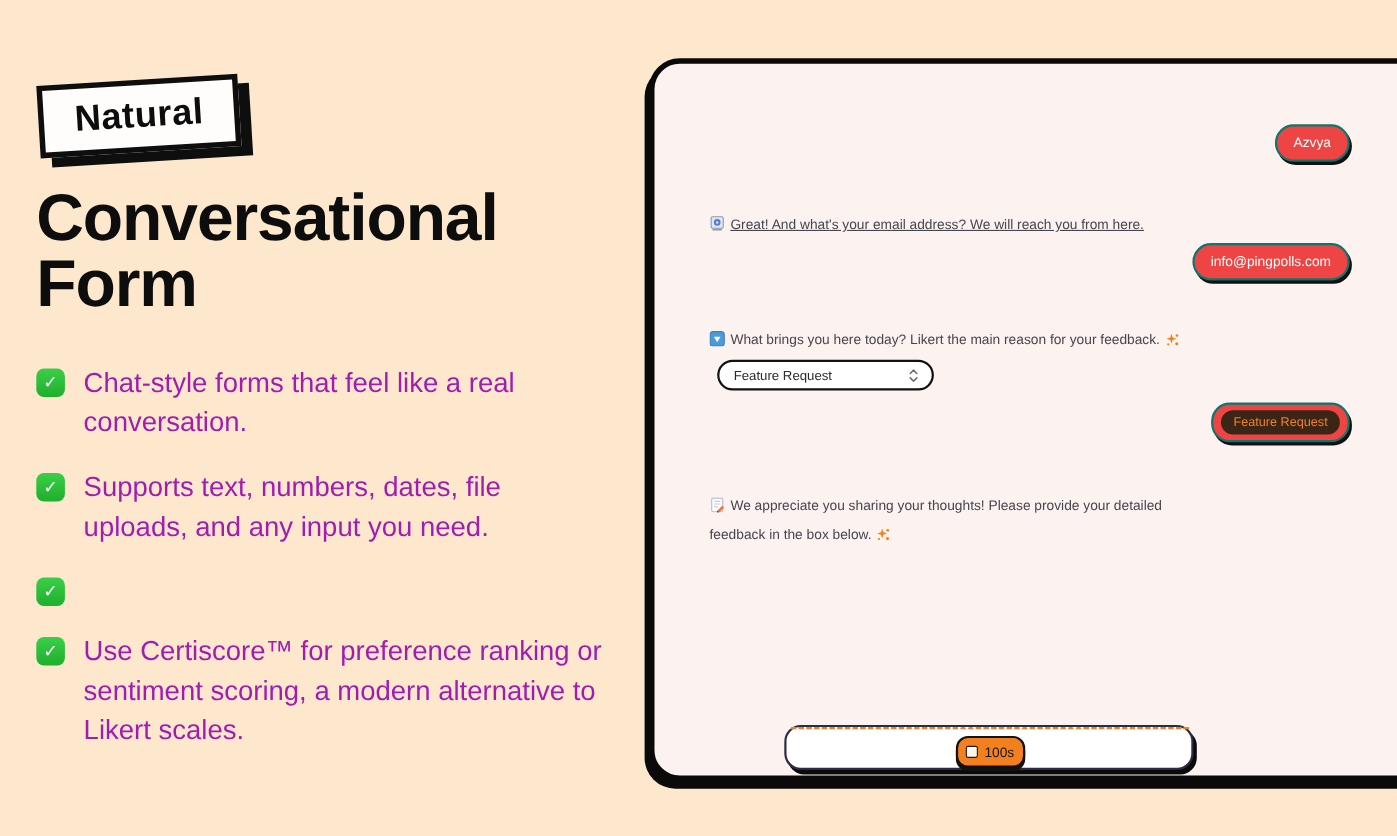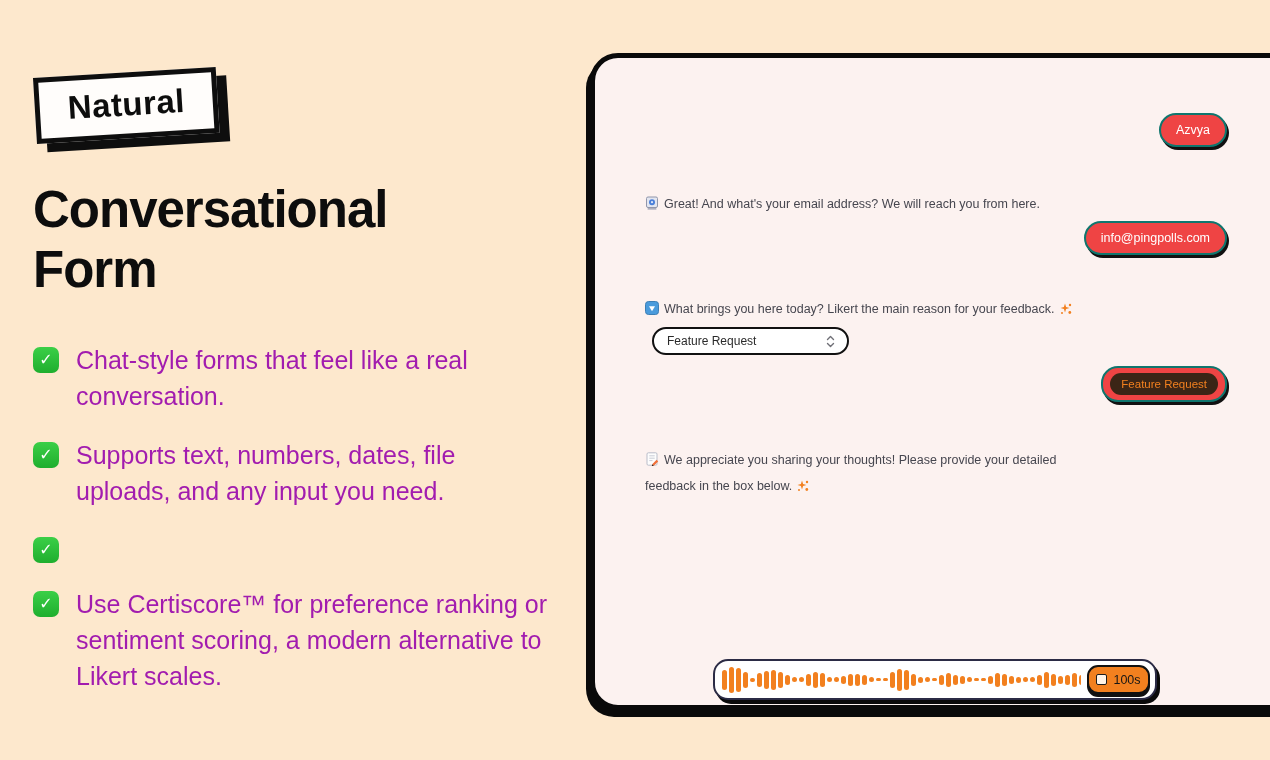--- a/index.html
+++ b/index.html
@@ -21,22 +21,22 @@
     padding: 8px 28px 10px 28px;
     transform: rotate(-3.5deg);
     transform-origin: left bottom;
     margin-left: 4px;
   }
   .badge span {
     font-size: 33px; font-weight: 800; color: #0d0d0d; letter-spacing: 0.5px;
   }
 
   .title {
-    margin-top: 36px;
-    font-size: 51px; line-height: 60px; font-weight: 800;
+    margin-top: 24px;
+    font-size: 60px; line-height: 60px; font-weight: 800;
     color: #0d0d0d; letter-spacing: -1px;
   }
 
   .features { margin-top: 42px; list-style: none; }
   .features li {
     display: flex; align-items: flex-start; gap: 17px;
     margin-bottom: 23px;
   }
   .check {
     flex: 0 0 auto;
@@ -98,27 +98,27 @@
     border: 2px solid #111;
     border-radius: 15px;
     display: flex; align-items: center;
     padding: 0 11px 0 13px;
     cursor: pointer;
   }
   .select-box .sel-val { flex: 1; font-size: 12px; color: #2a2a2a; }
 
   .recorder {
     position: absolute; left: 118px; top: 601px;
-    width: 444px; height: 41px;
+    width: 372px; height: 41px;
     background: #fff;
     border: 2.5px solid #2b2b45;
     border-radius: 15px;
     box-shadow: 3px 4px 0 #0a0a0a;
     display: flex; align-items: center;
-    padding: 0 5px 0 7px; gap: 6px;
+    padding: 0 5px 0 7px; gap: 6px; flex-direction: column;
   }
   .waveform {
     flex: 1; height: 100%;
     display: flex; align-items: center; gap: 2px; overflow: hidden;
   }
   .wbar { width: 5px; border-radius: 3px; background: #f2801f; flex: 0 0 auto; }
 
   .stop-btn {
     flex: 0 0 auto;
     width: 63px; height: 29px;
@@ -176,21 +176,21 @@
 </div>
 
 <div class="panel">
   <div class="panel-inner">
 
 
     <div class="reply" style="top: 55px;">
       <span>Azvya</span>
     </div>
 
-    <div class="bot-msg" style="top: 133px;">
+    <div class="bot-msg" style="top: 133px; text-decoration: underline;">
       <svg class="msg-icon" width="14" height="14" viewBox="0 0 14 14">
           <rect x="1.5" y="1" width="11" height="10.5" rx="1.5" fill="#e3e6f0" stroke="#9196ab" stroke-width="1"></rect>
           <circle cx="7" cy="6.2" r="3" fill="#4a7fd9"></circle>
           <circle cx="7" cy="6.2" r="1.1" fill="#dfe6f7"></circle>
           <rect x="2.5" y="12.2" width="9" height="1.4" rx="0.7" fill="#9196ab"></rect>
         </svg><span>Great! And what's your email address? We will reach you from here.</span>
     </div>
 
     <div class="reply" style="top: 163px;">
       <span>info@pingpolls.com</span>

